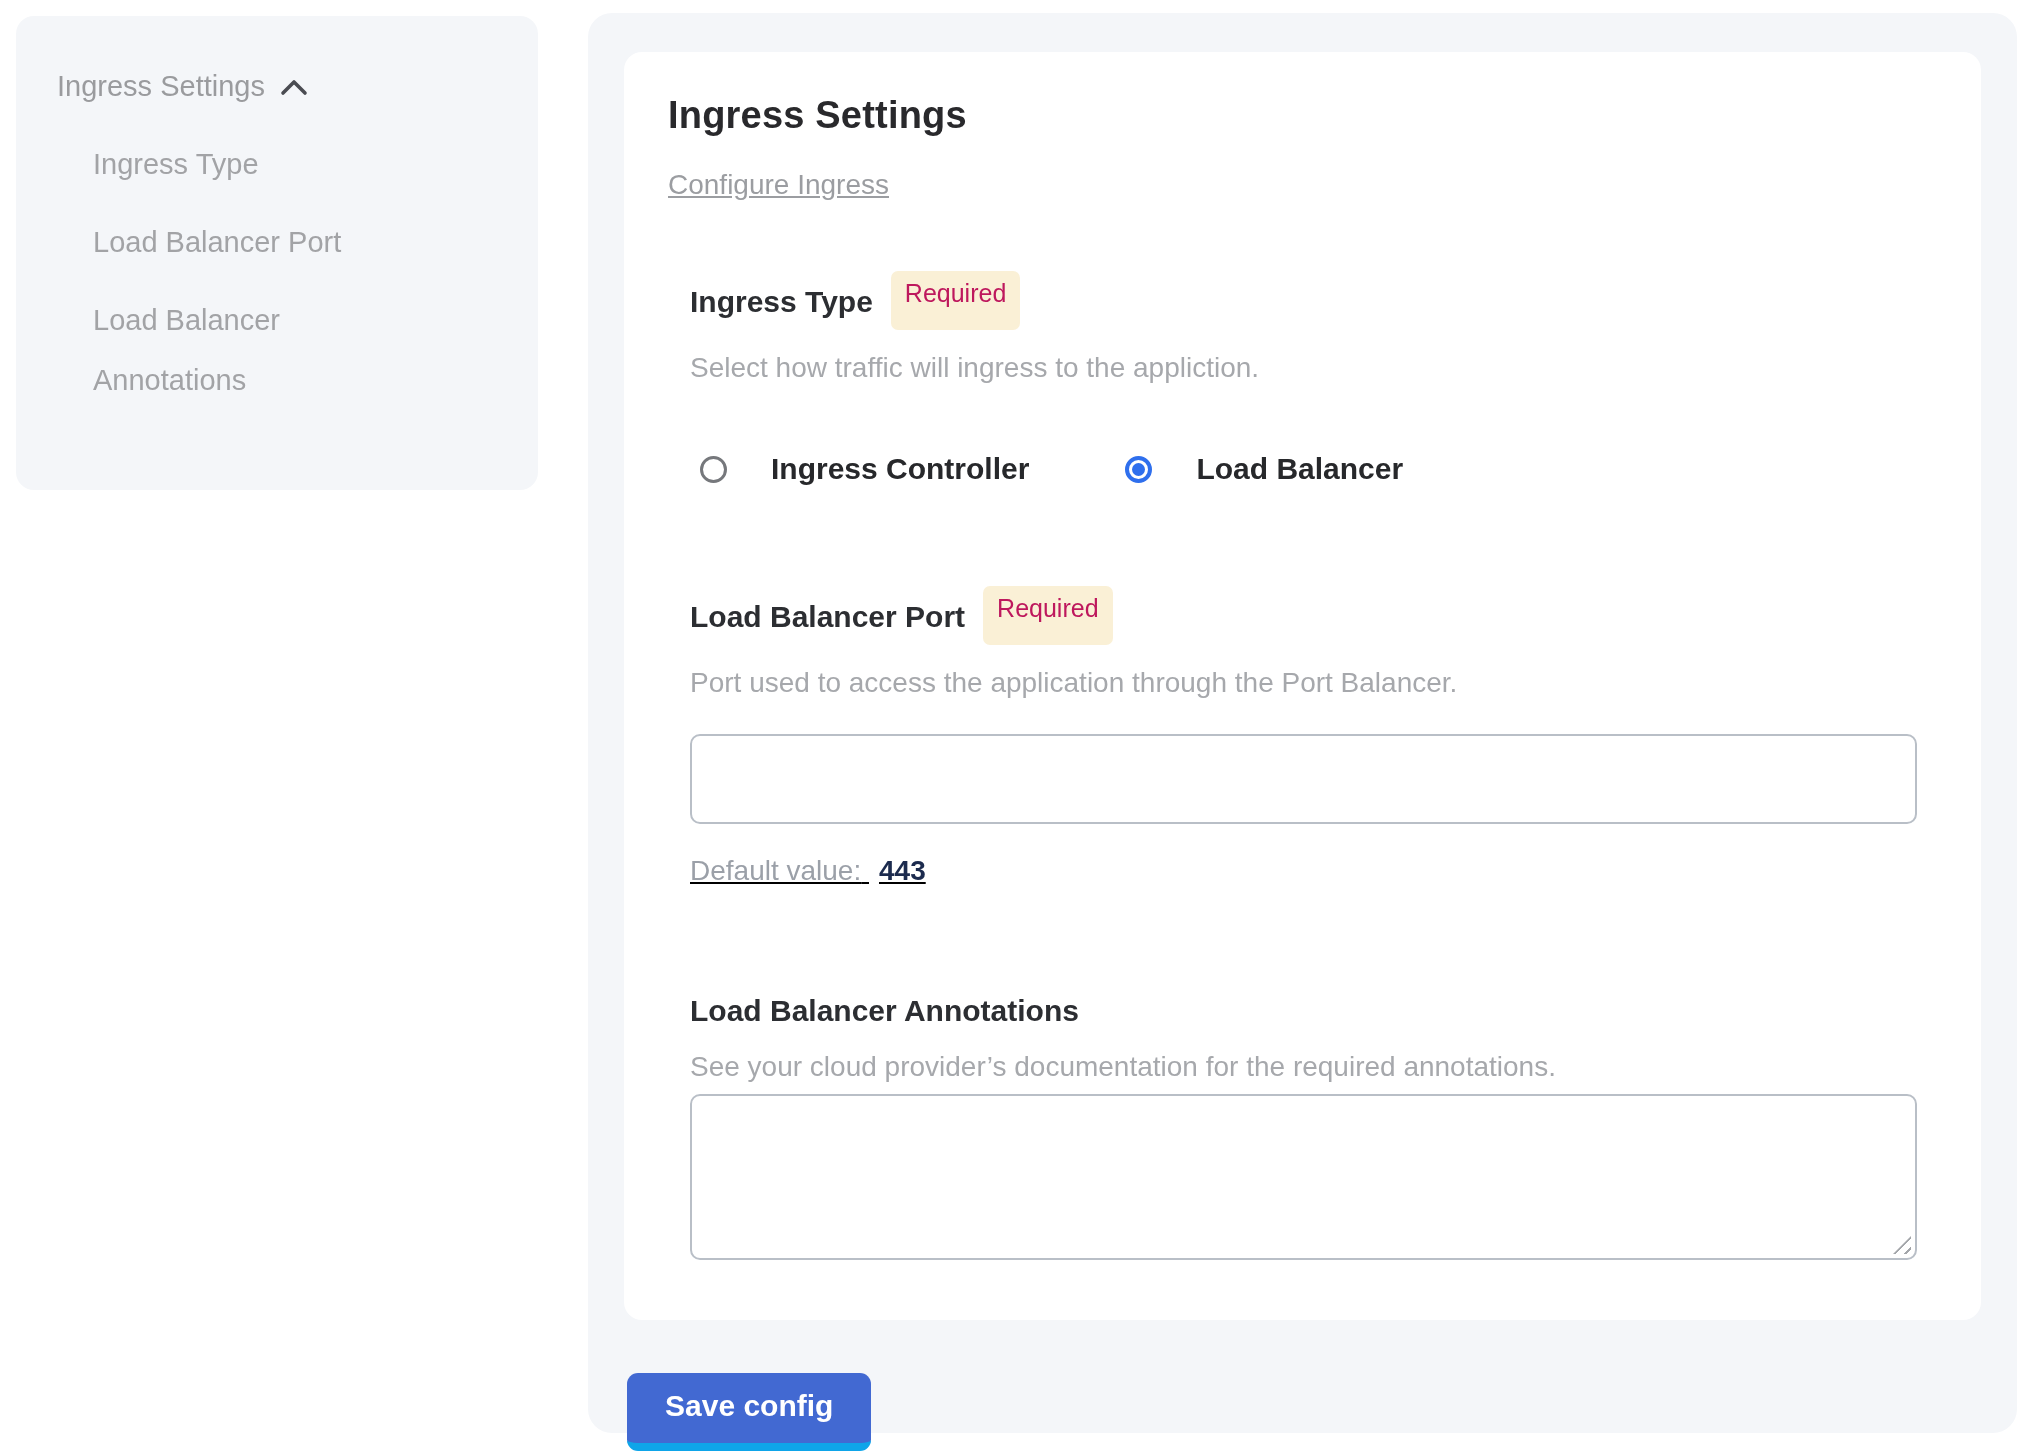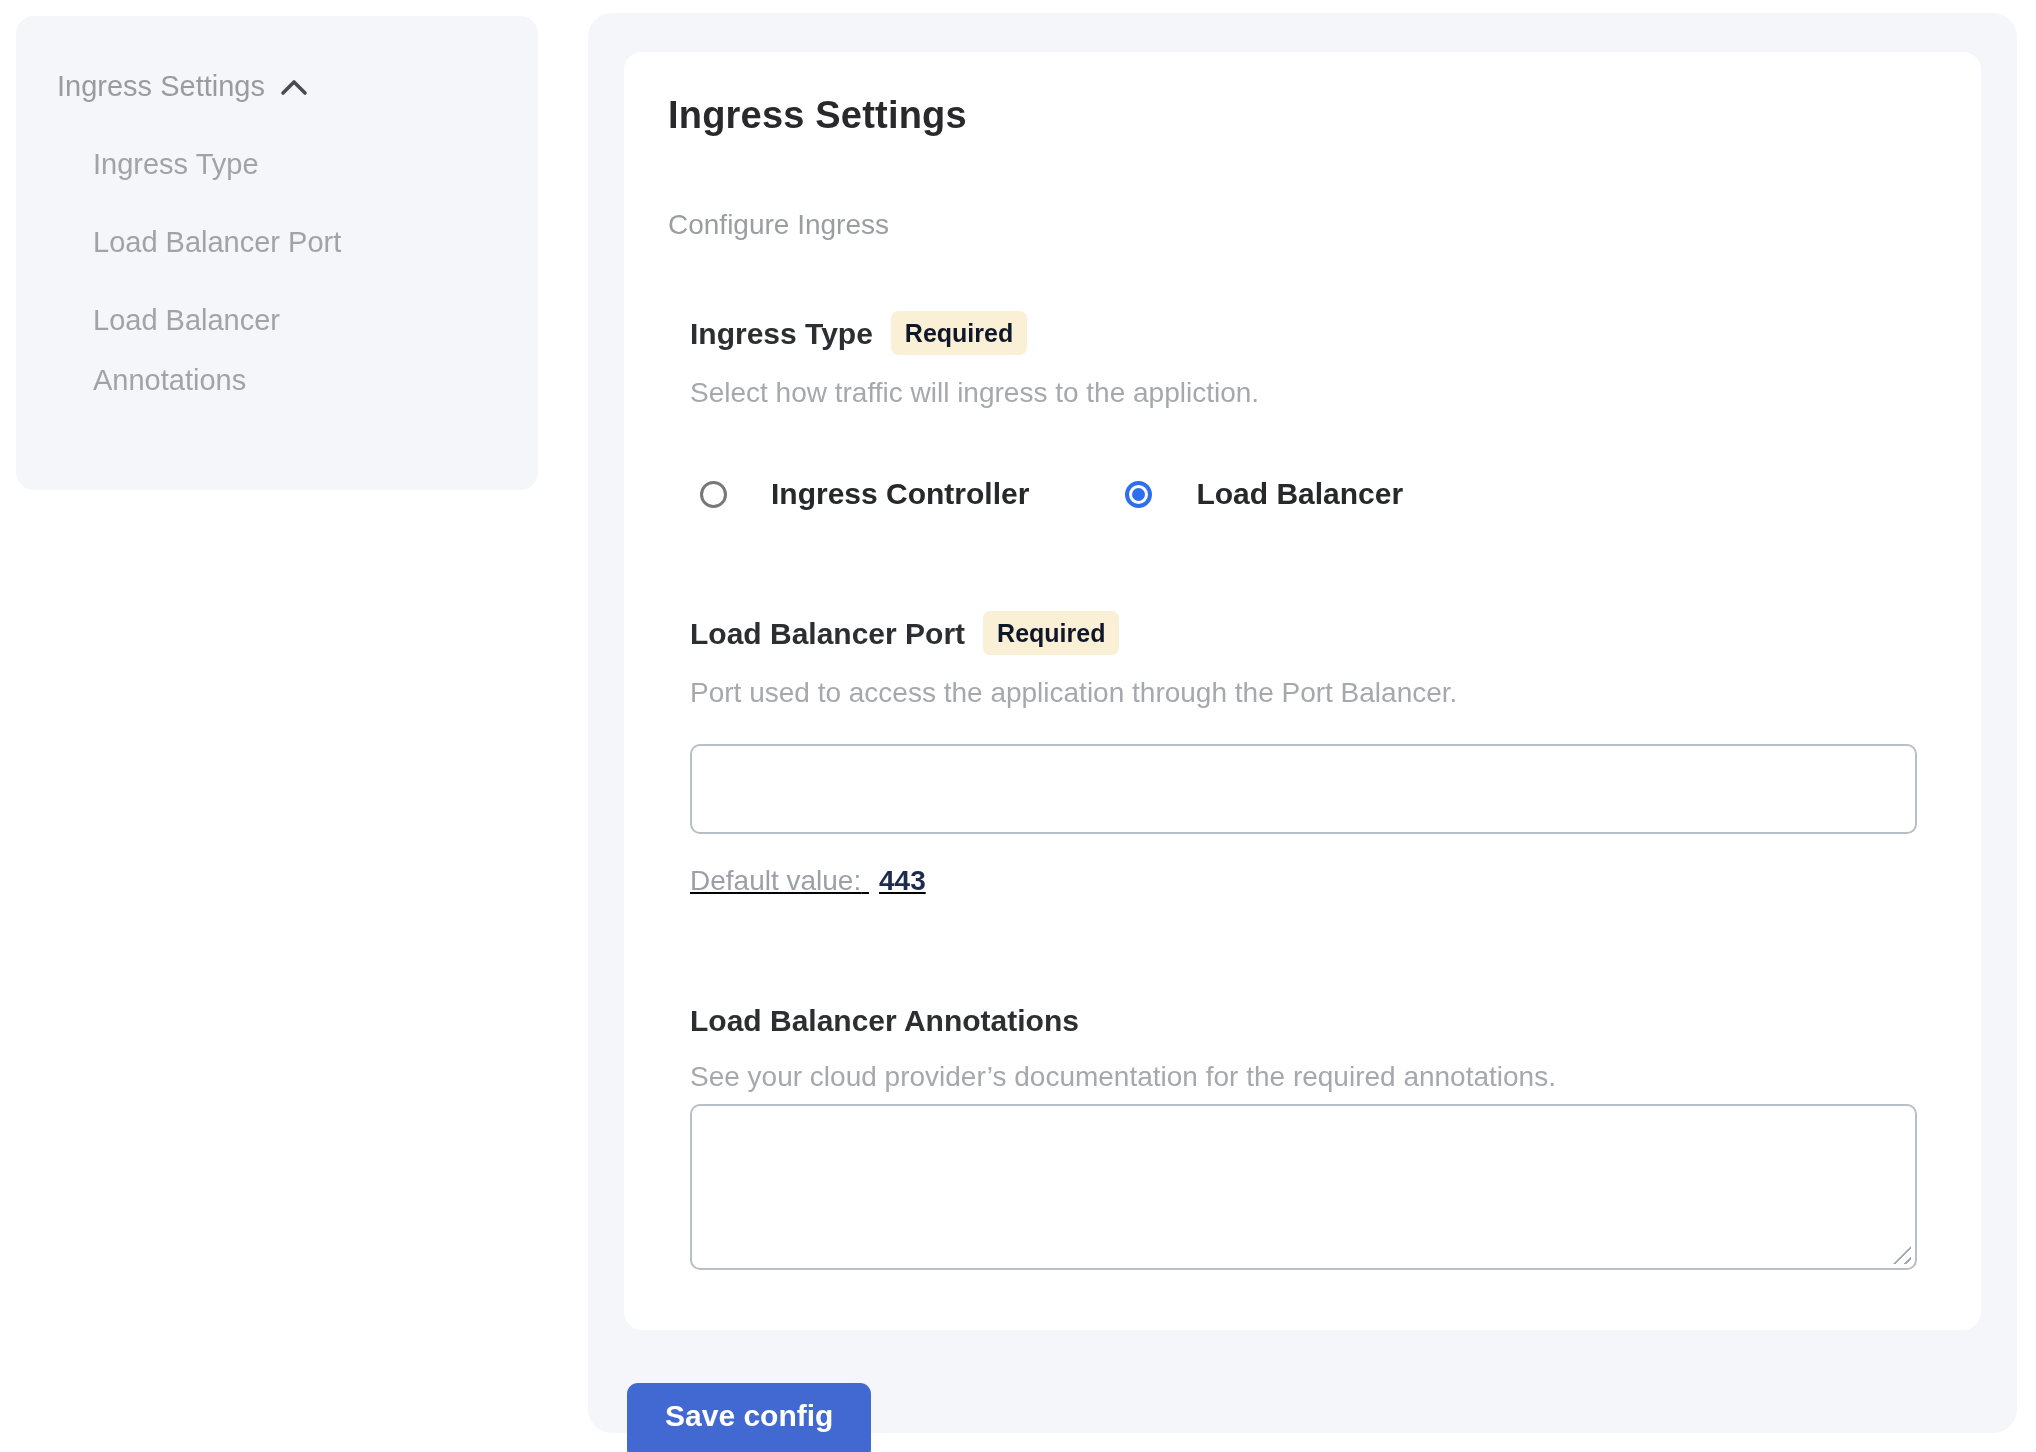--- a/index.html
+++ b/index.html
@@ -34,34 +34,34 @@
   }
   .card {
     background: #ffffff; border-radius: 18px;
     padding: 40px 62px 60px 44px;
   }
   .card h1 {
     font-size: 38px; line-height: 46px; font-weight: 700; color: #29292c;
     letter-spacing: 0.2px;
   }
   .card .subtitle {
-    margin-top: 70px; font-size: 28px; line-height: 34px; color: #9b9da1;
+    margin-top: 30px; font-size: 28px; line-height: 34px; color: #9b9da1; text-decoration: underline;
   }
   .fsection { margin-left: 22px; }
   .fsection.s1 { margin-top: 70px; }
   .fsection.s2 { margin-top: 100px; }
   .fsection.s3 { margin-top: 104px; }
   .head-row { display: flex; align-items: center; gap: 18px; }
   .head-row h2 {
     font-size: 30px; line-height: 38px; font-weight: 600; color: #2c2e32;
   }
   .badge {
-    background: #faf0d6; color: #0f172a;
-    font-size: 25px; line-height: 25px; font-weight: 700;
-    padding: 10px 14px 9px; border-radius: 7px;
+    background: #faf0d6; color: #be185d;
+    font-size: 25px; line-height: 25px; font-weight: 400;
+    padding: 10px 14px 24px; border-radius: 7px;
     transform: translateY(-1px);
   }
   .desc { margin-top: 20px; font-size: 28px; line-height: 34px; color: #a6a8ac; }
 
   
   .radio-row { margin-top: 66px; display: flex; align-items: center; }
   .radio-opt { display: flex; align-items: center; cursor: pointer; }
   .radio-opt + .radio-opt { margin-left: 86px; }
   .radio-circle {
     width: 27px; height: 27px; border-radius: 50%;

